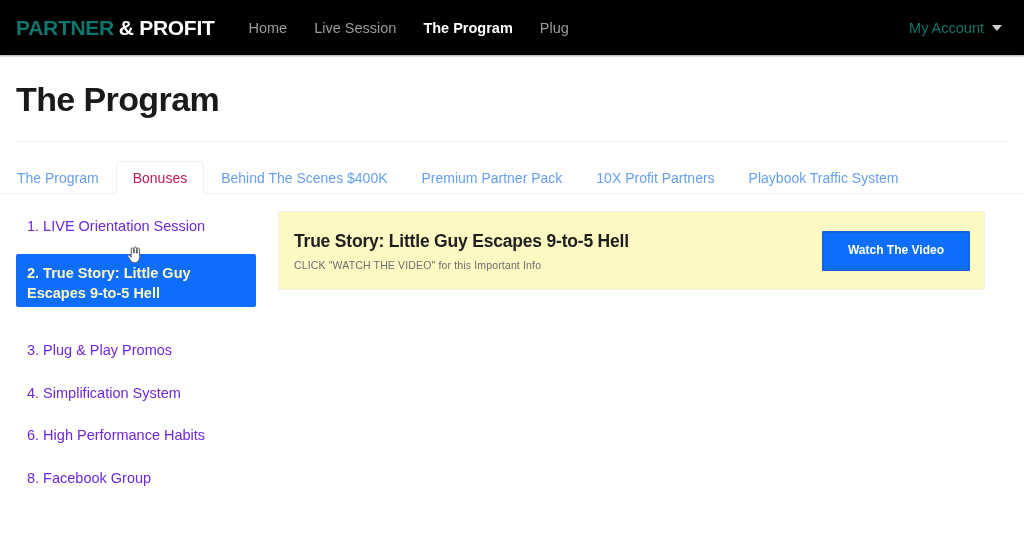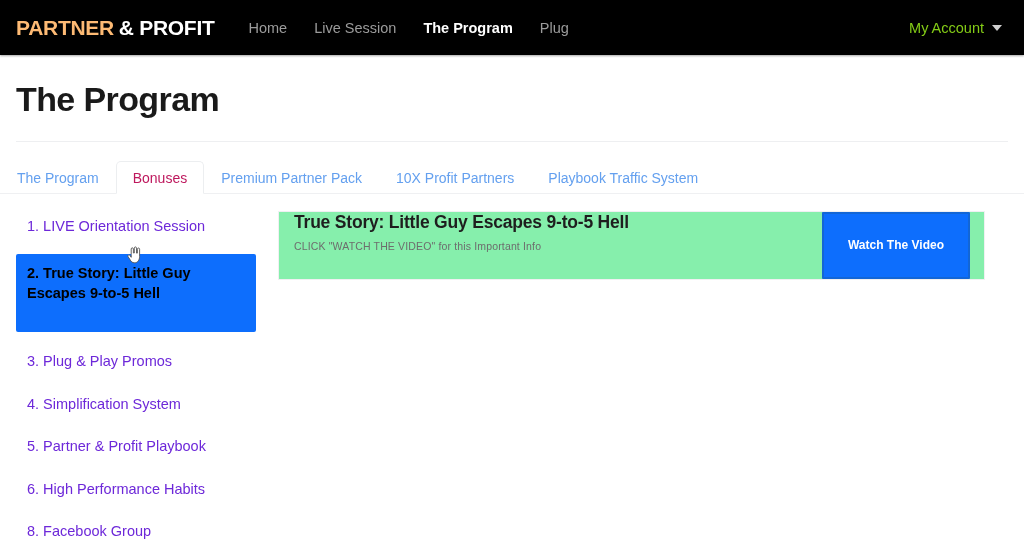--- a/index.html
+++ b/index.html
@@ -27,21 +27,21 @@
   .logo {
     margin-left: 16px;
     font-size: 21px;
     font-weight: 700;
     letter-spacing: -0.3px;
     white-space: nowrap;
     display: flex;
     align-items: baseline;
     gap: 5px;
   }
-  .logo-blue { color: #fdba74; text-align: right; }
+  .logo-blue { color: #0f766e; text-align: right; }
   .logo-white { color: #ffffff; }
 
   .navlinks {
     display: flex;
     align-items: center;
     gap: 27px;
     margin-left: 34px;
   }
   .navlink {
     color: #9b9b9b;
@@ -56,21 +56,21 @@
   }
 
   .account {
     position: absolute;
     right: 22px;
     top: 50%;
     transform: translateY(-50%);
     display: flex;
     align-items: center;
     gap: 8px;
-    color: #84cc16;
+    color: #0f766e;
     font-size: 14.5px;
     cursor: pointer;
     white-space: nowrap;
   }
   .caret {
     width: 0; height: 0;
     border-left: 5px solid transparent;
     border-right: 5px solid transparent;
     border-top: 6px solid #cfcfcf;
     display: inline-block;
@@ -146,38 +146,39 @@
     color: #6d28d9;
     line-height: 1.35;
     padding: 6px 10px 6px 11px;
     margin-bottom: 11px;
     cursor: pointer;
     border-radius: 2px;
     white-space: normal;
   }
   .side-item.active {
     background: #0d6efd;
-    color: #000000;
+    color: #fef9c3;
     font-weight: 700;
     padding-top: 10px;
-    padding-bottom: 29px;
-    margin-bottom: 14px;
+    padding-bottom: 4px;
+    margin-bottom: 28px;
   }
 
   
   .main {
     margin-left: 22px;
     margin-right: 39px;
     flex: 1;
   }
   .card {
-    background: #86efac;
+    background: #fef9c3;
     border: 1px solid #f0f0f2;
-    height: 69px;
-    display: flex;
+    height: 79px;
+    display: flex;
+    align-items: center;
     padding: 0 14px 0 15px;
     box-sizing: border-box;
   }
   .card-text { flex: 1; min-width: 0; }
   .card-title {
     font-size: 17.5px;
     font-weight: 700;
     color: #1e1e1e;
     letter-spacing: -0.2px;
     line-height: 1.2;
@@ -235,33 +236,33 @@
     <span class="caret"></span>
   </div>
 </div>
 
 <h1 class="page-title">The Program</h1>
 <div class="title-rule"></div>
 
 <div class="tabs">
   <div class="tab">The Program</div>
   <div class="tab active">Bonuses</div>
+  <div class="tab">Behind The Scenes $400K</div>
   <div class="tab">Premium Partner Pack</div>
   <div class="tab">10X Profit Partners</div>
   <div class="tab">Playbook Traffic System</div>
 </div>
 
 <div class="content">
 
   <div class="sidebar">
     <div class="side-item">1. LIVE Orientation Session</div>
     <div class="side-item active">2. True Story: Little Guy Escapes 9-to-5 Hell</div>
     <div class="side-item">3. Plug &amp; Play Promos</div>
     <div class="side-item">4. Simplification System</div>
-    <div class="side-item">5. Partner &amp; Profit Playbook</div>
     <div class="side-item">6. High Performance Habits</div>
     <div class="side-item">8. Facebook Group</div>
 
   </div>
 
   <div class="main">
     <div class="card">
       <div class="card-text">
         <div class="card-title">True Story: Little Guy Escapes 9-to-5 Hell</div>
         <div class="card-sub">CLICK "WATCH THE VIDEO" for this Important Info</div>

